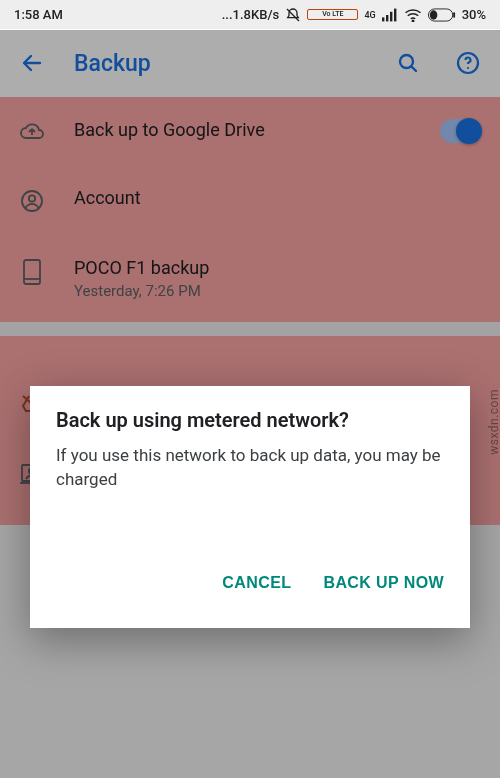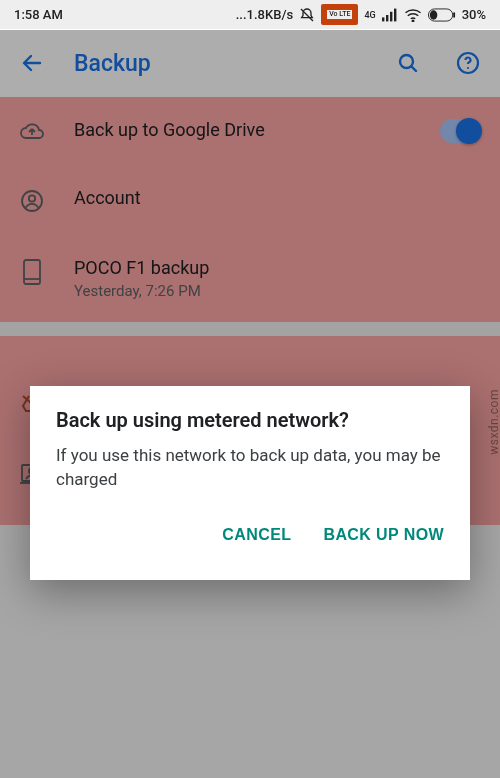--- a/index.html
+++ b/index.html
@@ -71,41 +71,41 @@
     left: 30px; right: 30px;
     top: 386px;
     background:#fff;
     border-radius:0;
     box-shadow: 0 12px 40px rgba(0,0,0,.35);
     padding: 22px 26px 28px 26px;
   }
   .dialog-title { font-size:20px; font-weight:600; color:#202124; margin-bottom:12px; }
   .dialog-body { font-size:17px; color:#3c4043; line-height:1.4; }
   .dialog-actions { display:flex; justify-content:flex-end; gap:32px; margin-top:26px; padding: 8px 0 8px 0; }
-  .dialog-btn { color:#00897b; font-size:16px; font-weight:600; letter-spacing:.4px; background:none; border:none; cursor:pointer; }
+  .dialog-btn { color:#00897b; font-size:16px; font-weight:600; letter-spacing:.4px; background:none; border:none; cursor:pointer;margin-top:48px; }
   .watermark {
     position:absolute; right:6px; top:50%; transform: translateY(-50%) rotate(-90deg);
     transform-origin: right center;
     font-size:12px; color: rgba(0,0,0,.4); letter-spacing:.5px;
   }
 </style>
 </head>
 <body>
 
 <div class="status-bar">
   <span>1:58 AM</span>
   <div class="status-right">
     <span>...1.8KB/s</span>
     <span>
       <svg width="16" height="16" viewBox="0 0 24 24" fill="none" stroke="#222" stroke-width="2">
           <path d="M12 3a6 6 0 0 0-6 6v4l-2 3h16l-2-3V9a6 6 0 0 0-6-6z"></path>
           <path d="M3 3l18 18"></path>
         </svg>
     </span>
-    <span style="font-size:7px;border:6px solid #c2410c;border-radius:2px;padding:1px 2px;line-height:1;white-space:nowrap;">Vo LTE</span>
+    <span style="font-size:7px;border:1px solid #c2410c;border-radius:2px;padding:1px 14px;line-height:1;white-space:nowrap;">Vo LTE</span>
     <span style="font-size:9px;">4G</span>
     <span>
       <svg width="16" height="14" viewBox="0 0 20 16" fill="#222">
           <rect x="0" y="11" width="3" height="5"></rect>
           <rect x="5" y="8" width="3" height="8"></rect>
           <rect x="10" y="4" width="3" height="12"></rect>
           <rect x="15" y="0" width="3" height="16"></rect>
         </svg>
     </span>
     <span>

